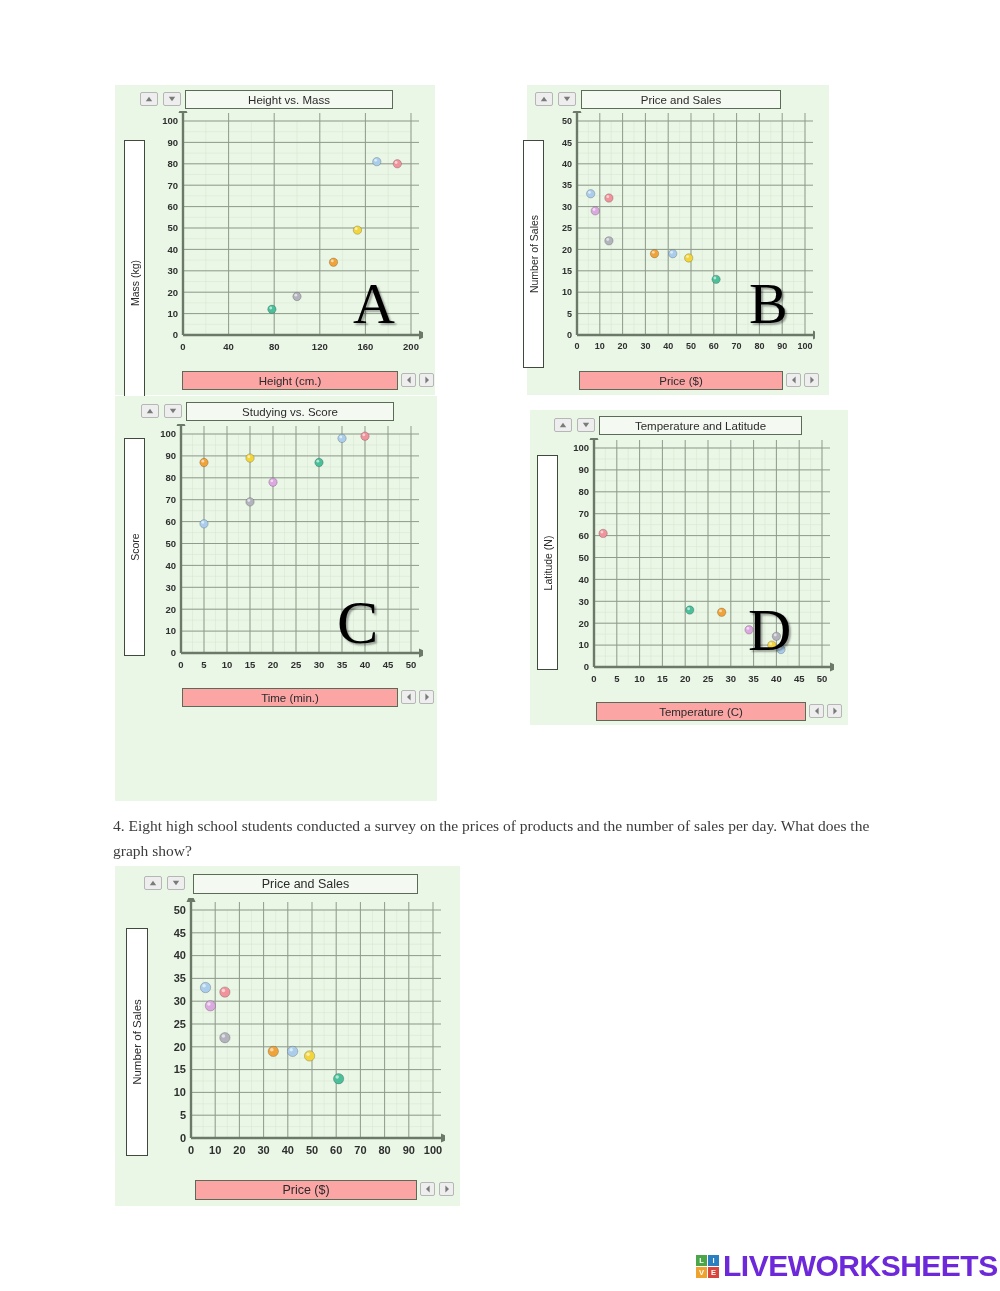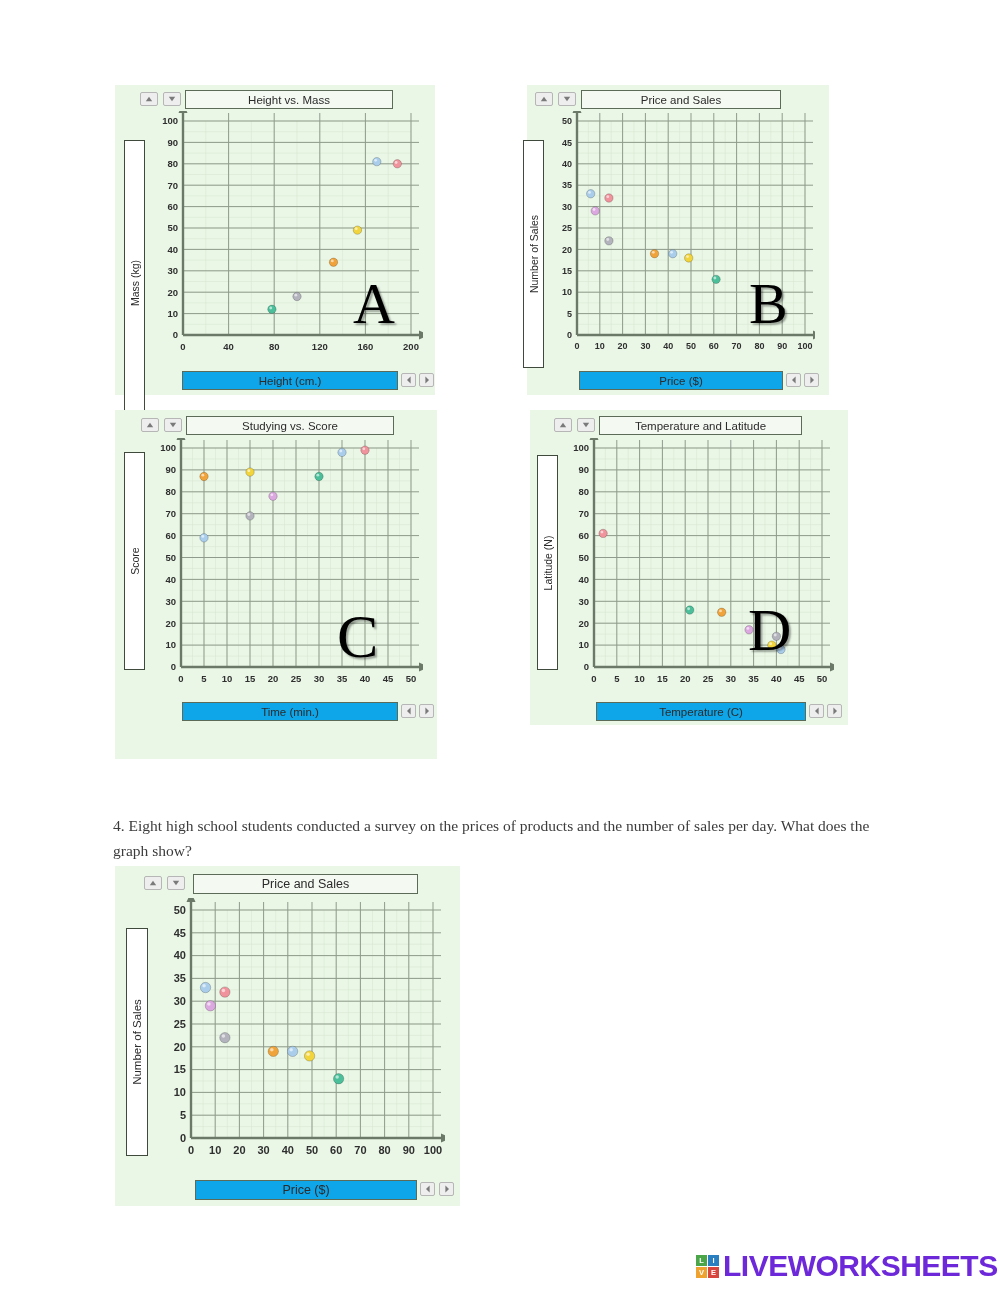--- a/index.html
+++ b/index.html
@@ -10,21 +10,21 @@
   }
   .panel{position:absolute;background:#eaf7e6;box-sizing:border-box;}
   .spin{position:absolute;width:18px;height:14px;background:#eeeeee;border:1px solid #b6b6b6;border-radius:2px;
         display:flex;align-items:center;justify-content:center;box-sizing:border-box;}
   .spin svg{display:block;}
   .titlebox{position:absolute;background:#f4f9f2;border:1px solid #5b6b57;box-sizing:border-box;
             display:flex;align-items:center;justify-content:center;color:#2b2b2b;}
   .ylabelbox{position:absolute;background:#ffffff;border:1px solid #3f4a3d;box-sizing:border-box;}
   .ylabeltext{position:absolute;left:50%;top:50%;transform:translate(-50%,-50%) rotate(-90deg);
               white-space:nowrap;color:#2b2b2b;}
-  .xlabelbox{position:absolute;background:#0ea5e9;border:1px solid #5b6b57;box-sizing:border-box;
+  .xlabelbox{position:absolute;background:#fca5a5;border:1px solid #5b6b57;box-sizing:border-box;
              display:flex;align-items:center;justify-content:center;color:#2b2b2b;}
   .arrowbtn{position:absolute;width:15px;height:14px;background:#eeeeee;border:1px solid #b6b6b6;border-radius:2px;
             display:flex;align-items:center;justify-content:center;box-sizing:border-box;}
   .plot{position:absolute;box-sizing:border-box;}
   .plot svg{display:block;}
   .bigletter{position:absolute;font-family:"Liberation Serif", serif;color:#000;line-height:1;
              text-shadow:2px 2px 2px rgba(0,0,0,0.35);}
   .qtext{position:absolute;font-size:15.5px;line-height:25px;color:#3c3c3c;}
   .lw{position:absolute;display:flex;align-items:center;}
   .lw-tiles{display:grid;grid-template-columns:11px 11px;grid-template-rows:11px 11px;gap:1px;margin-right:4px;}
@@ -286,21 +286,21 @@
         <polygon points="4.6,0.6 4.6,7.4 1,4" fill="#7a7a7a"></polygon>
       </svg>
   </div>
   <div class="arrowbtn" style="left:277px;top:288px;">
     <svg width="6" height="8" viewBox="0 0 6 8">
         <polygon points="1.4,0.6 1.4,7.4 5,4" fill="#7a7a7a"></polygon>
       </svg>
   </div>
 </div>
 
-<div class="panel" style="left:115px;top:410px;width:322px;height:349px;">
+<div class="panel" style="left:115px;top:396px;width:322px;height:405px;">
   <div class="spin" style="left:26px;top:8px;">
     <svg width="8" height="6" viewBox="0 0 8 6">
         <polygon points="4,0.8 7.2,5.2 0.8,5.2" fill="#7a7a7a"></polygon>
       </svg>
   </div>
   <div class="spin" style="left:49px;top:8px;">
     <svg width="8" height="6" viewBox="0 0 8 6">
         <polygon points="0.8,0.8 7.2,0.8 4,5.2" fill="#7a7a7a"></polygon>
       </svg>
   </div>

